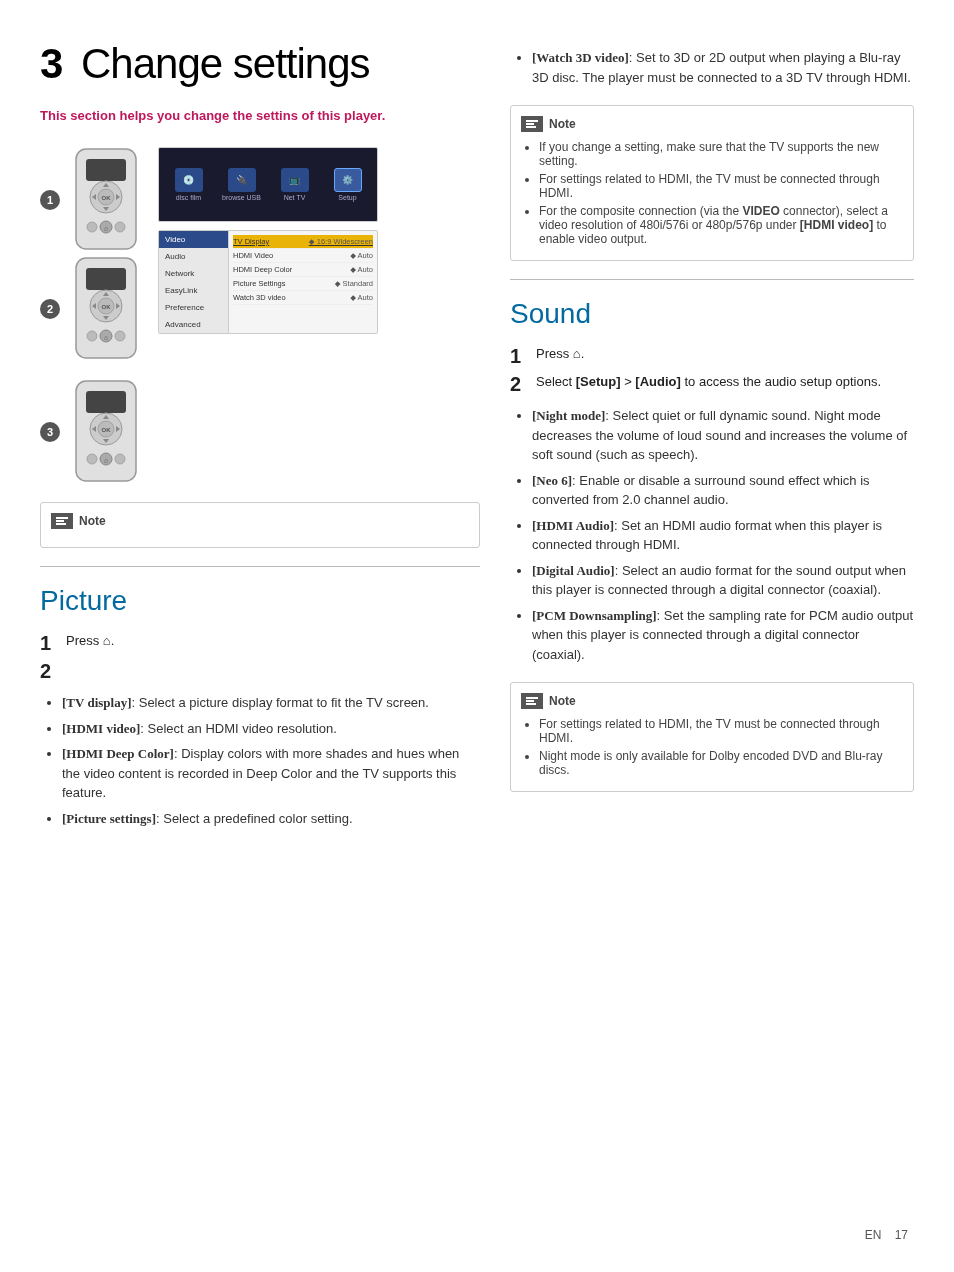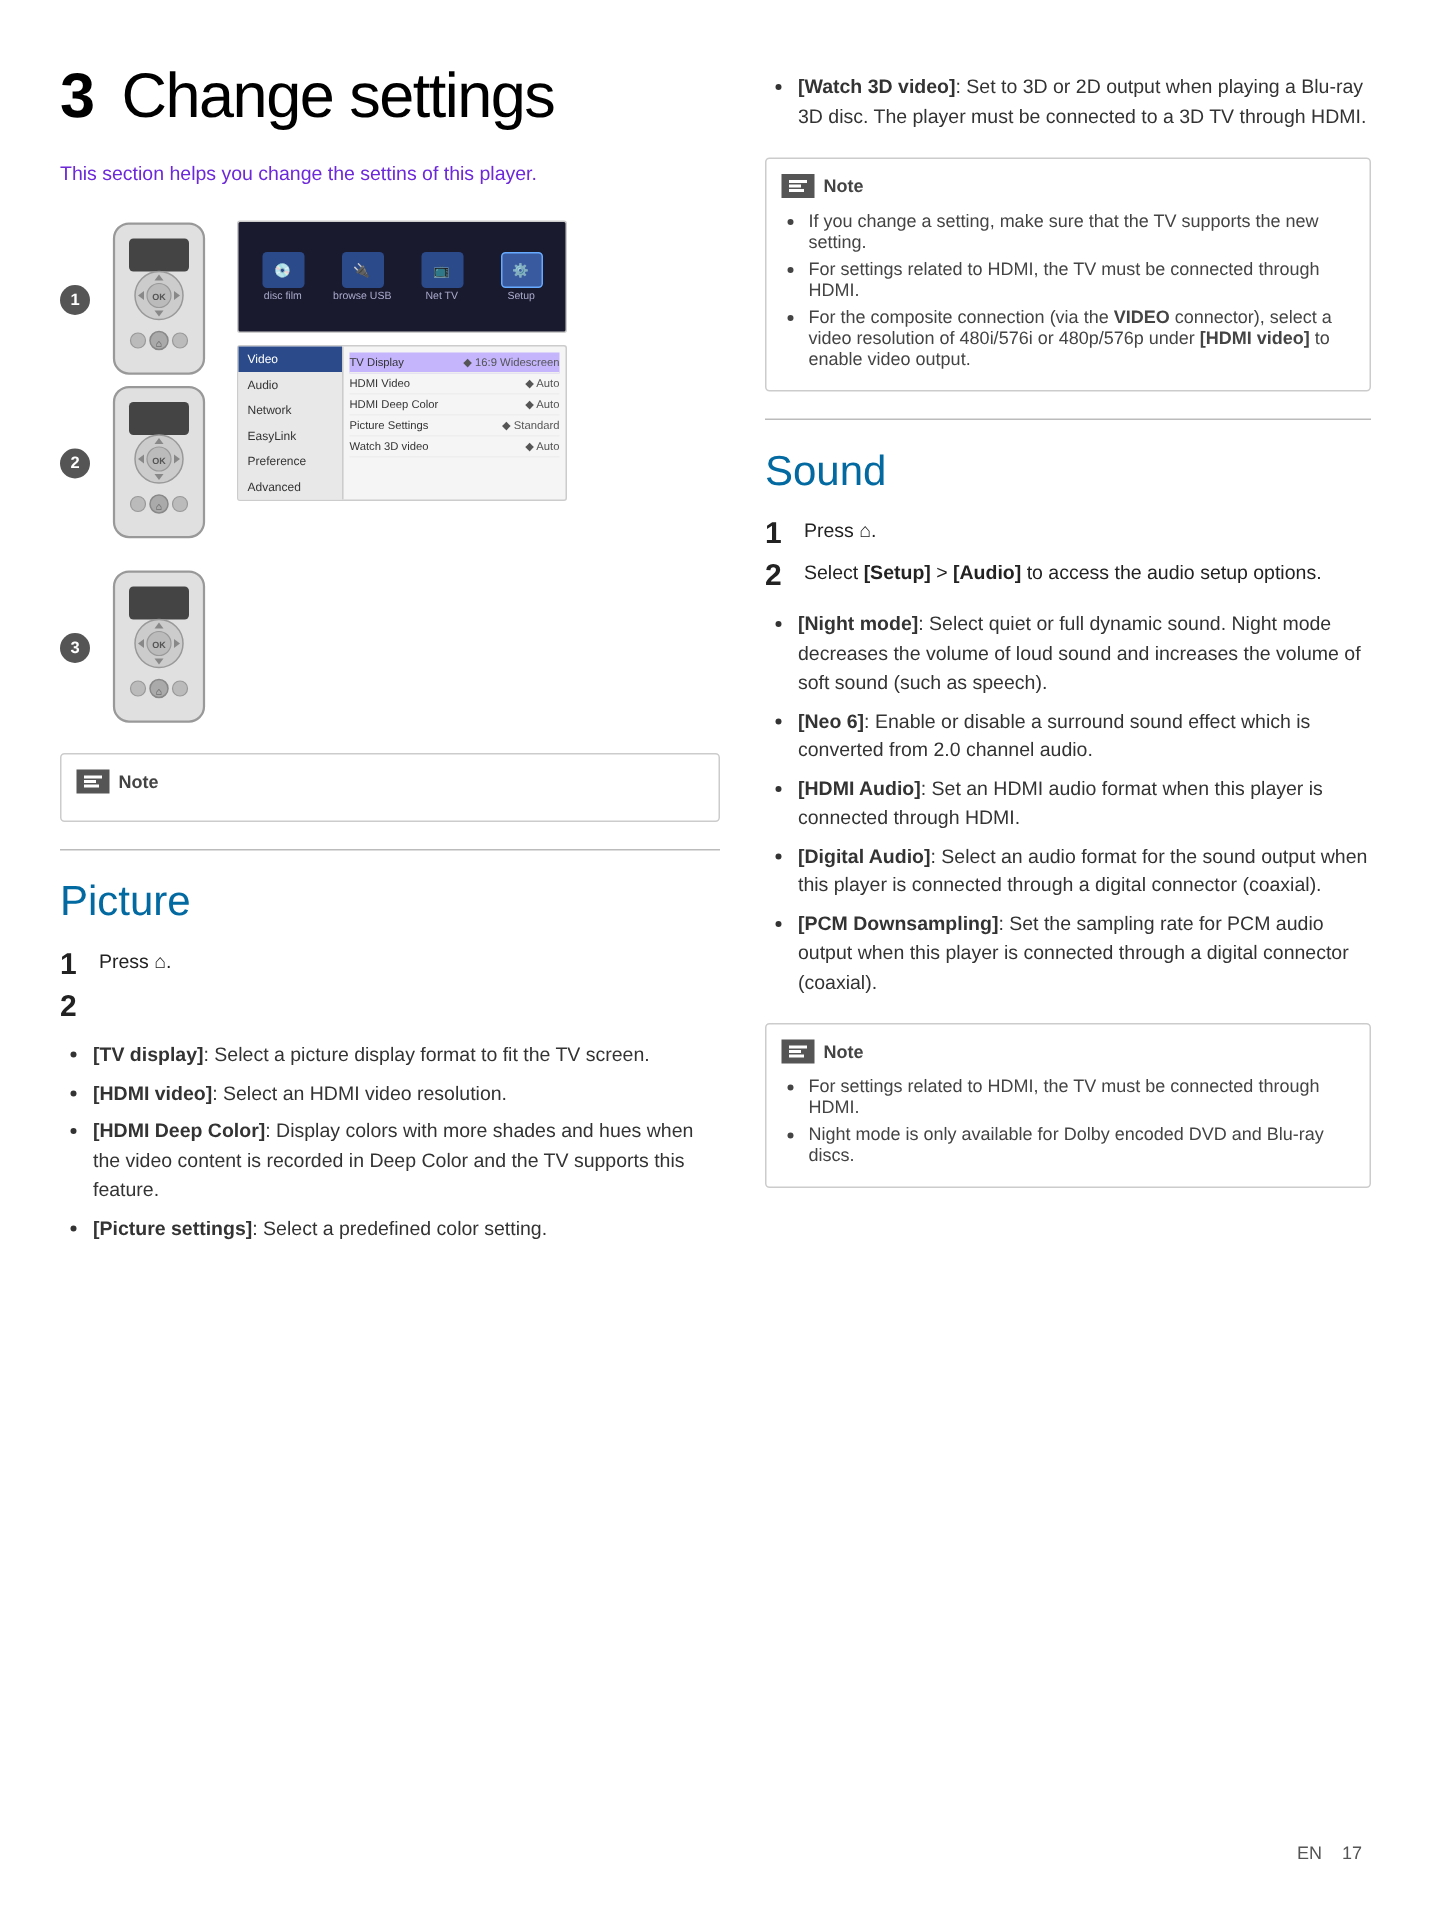--- a/index.html
+++ b/index.html
@@ -36,21 +36,22 @@
     }
     .chapter-title span.chapter-num {
       font-size: 42px;
       font-weight: 700;
       margin-right: 8px;
     }
 
     .section-intro {
       font-size: 13px;
       margin-bottom: 24px;
-      color: #6d28d9;
+      color: #be185d;
+      font-weight: bold;
     }
 
     
     .illustration-area {
       display: flex;
       gap: 12px;
       margin-bottom: 18px;
       align-items: flex-start;
     }
 
@@ -158,21 +159,22 @@
       display: flex;
       justify-content: space-between;
       padding: 2px 0;
       border-bottom: 1px solid #eee;
       color: #333;
     }
     .menu-content .setting-row .setting-val {
       color: #555;
     }
     .menu-content .setting-row.highlighted {
-      background: #c4b5fd;
+      background: #eab308;
+      text-decoration: underline;
     }
 
     
     .note-box {
       border: 1px solid #ccc;
       border-radius: 3px;
       padding: 10px 10px;
       margin: 18px 0;
       font-size: 12px;
       color: #444;
@@ -254,20 +256,21 @@
       margin-bottom: 10px;
     }
     .bullet-list li {
       margin-bottom: 6px;
       font-size: 13px;
       line-height: 1.5;
       color: #333;
     }
     .bullet-list li b {
       font-weight: bold;
+      font-family: Liberation Serif, serif;
     }
 
     
     .page-footer {
       position: absolute;
       bottom: 30px;
       right: 46px;
       font-size: 12px;
       color: #555;
     }

